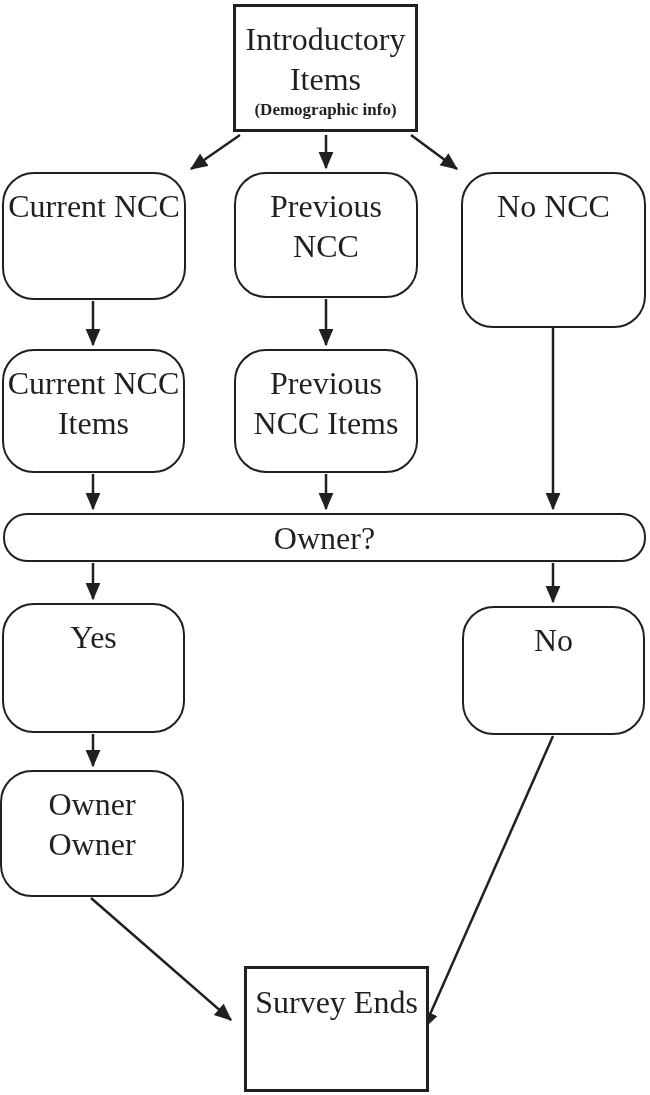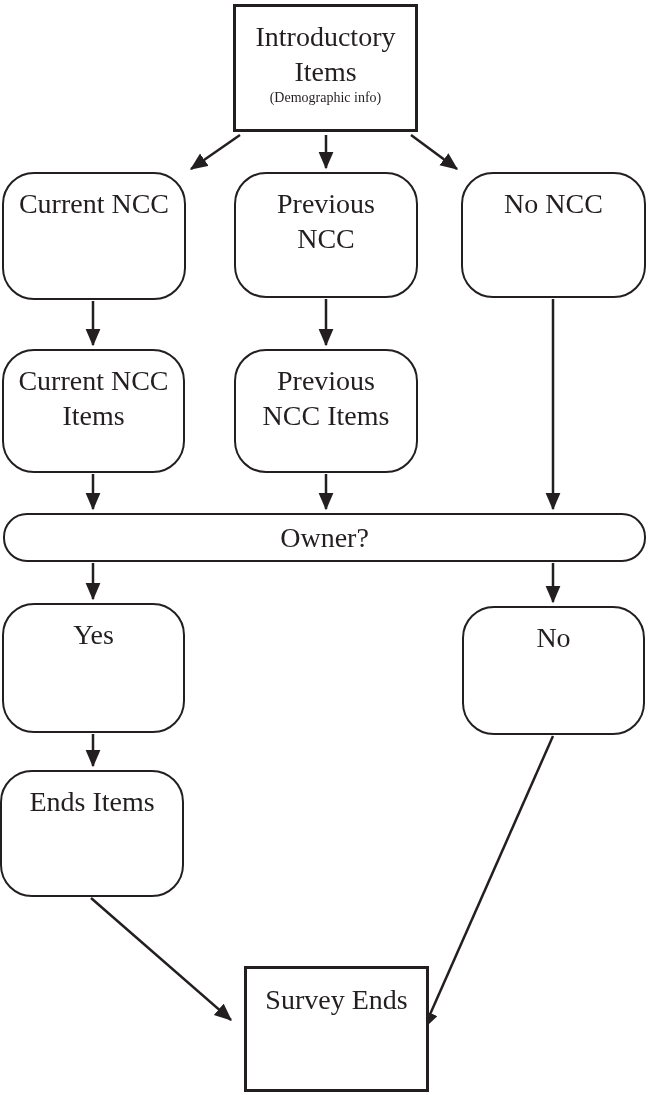--- a/index.html
+++ b/index.html
@@ -31,36 +31,37 @@
   .node {
     position: absolute;
     box-sizing: border-box;
     background: #ffffff;
     border: 2px solid #231f20;
     text-align: center;
     z-index: 2;
   }
   .lbl {
     display: block;
-    font-size: 28px;
+    font-size: 32px;
     line-height: 1.25;
     white-space: pre-line;
   }
   .sub {
     display: block;
-    font-size: 14px;
+    font-size: 17px;
     line-height: 1.3;
     white-space: pre-line;
+    font-weight: bold;
   }
   .pad { padding-top: 12px; border-radius: 32px; }
 
   .n-intro      { left: 233px; top: 4px;   width: 185px; height: 128px; border-width: 3px; padding-top: 12px; }
   .n-current    { left: 2px;   top: 172px; width: 184px; height: 128px; }
   .n-previous   { left: 234px; top: 172px; width: 184px; height: 126px; }
-  .n-noncc      { left: 461px; top: 172px; width: 185px; height: 126px; }
+  .n-noncc      { left: 461px; top: 172px; width: 185px; height: 156px; }
   .n-curitems   { left: 2px;   top: 349px; width: 183px; height: 124px; }
   .n-previtems  { left: 234px; top: 349px; width: 184px; height: 124px; }
   .n-owner      { left: 3px;   top: 513px; width: 643px; height: 49px;
                   display: flex; align-items: center; justify-content: center; border-radius: 24px; }
   .n-yes        { left: 2px;   top: 603px; width: 183px; height: 130px; }
   .n-no         { left: 462px; top: 606px; width: 183px; height: 129px; }
   .n-owneritems { left: 0px;   top: 770px; width: 184px; height: 127px; }
   .n-surveyends { left: 244px; top: 966px; width: 185px; height: 126px; border-width: 3px; padding-top: 13px; }
 </style>
 </head>
@@ -124,20 +125,20 @@
 
   <div class="node n-yes pad">
     <span class="lbl">Yes</span>
   </div>
 
   <div class="node n-no pad">
     <span class="lbl">No</span>
   </div>
 
   <div class="node n-owneritems pad">
-    <span class="lbl">Ends Items</span>
+    <span class="lbl">Owner Owner</span>
   </div>
 
   <div class="node n-surveyends">
     <span class="lbl">Survey Ends</span>
   </div>
 
 </div>
 
 </body></html>

